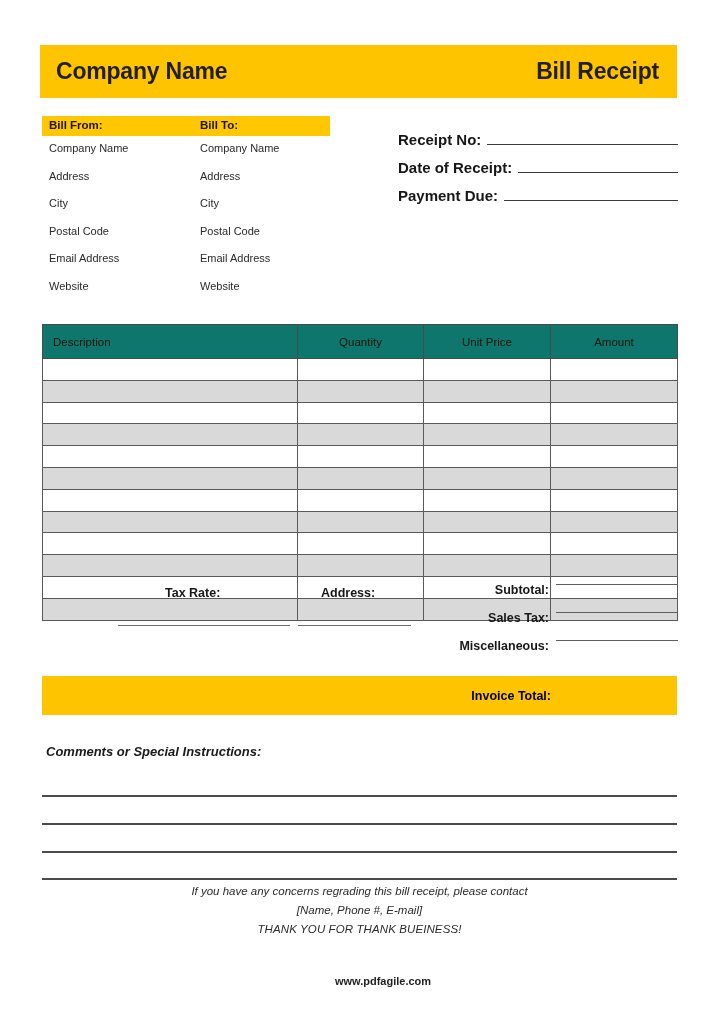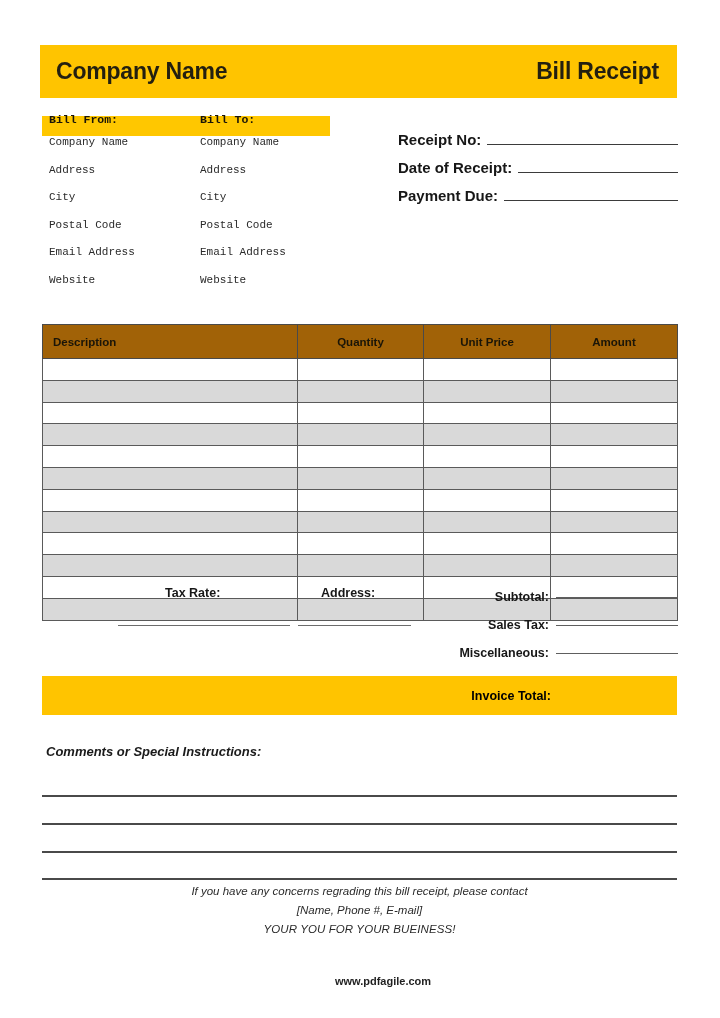--- a/index.html
+++ b/index.html
@@ -53,23 +53,22 @@
   .party-head-strip {
     position: absolute;
     left: 42px;
     top: 116px;
     width: 288px;
     height: 20px;
     background: #FFC700;
   }
   .party-col {
     position: absolute;
-    top: 112px;
+    top: 118px;
     width: 150px;
-    font-family: Liberation Mono, monospace;
   }
   .party-col.from { left: 49px; }
   .party-col.to   { left: 200px; }
   .party-col .party-title {
     font-size: 11.5px;
     font-weight: bold;
     color: #1a1508;
     height: 17px;
     line-height: 15px;
   }
@@ -114,24 +113,24 @@
     top: 324px;
     width: 635px;
     border-collapse: collapse;
     table-layout: fixed;
   }
   .items-table th, .items-table td {
     border: 1px solid #5a5a5a;
     padding: 0;
   }
   .items-table thead th {
-    background: #a16207;
+    background: #0f766e;
     height: 33px;
     font-size: 11.5px;
-    font-weight: bold;
+    font-weight: normal;
     color: #1a1508;
     border-color: #4a4a4a;
   }
   .items-table thead th.col-desc {
     text-align: left;
     padding-left: 10px;
   }
   .items-table tbody td {
     height: 20.8px;
   }
@@ -171,21 +170,20 @@
   }
 
   .sum-block {
     position: absolute;
     left: 400px;
     top: 583px;
     width: 278px;
   }
   .sum-row {
     display: flex;
-    align-items: center;
     height: 28px;
     justify-content: flex-end;
   }
   .sum-row .sum-label {
     font-size: 12.5px;
     font-weight: bold;
     color: #171717;
     text-align: right;
     white-space: nowrap;
   }
@@ -434,18 +432,18 @@
 
   <div class="comments-title">Comments or Special Instructions:</div>
   <div class="comment-rule r1"></div>
   <div class="comment-rule r2"></div>
   <div class="comment-rule r3"></div>
   <div class="comment-rule r4"></div>
 
   <div class="footer-note">
     <div class="fn-line">If you have any concerns regrading this bill receipt, please contact</div>
     <div class="fn-line">[Name, Phone #, E-mail]</div>
-    <div class="fn-line thanks">YOUR YOU FOR YOUR BUEINESS!</div>
+    <div class="fn-line thanks">THANK YOU FOR THANK BUEINESS!</div>
   </div>
 
   <div class="site-url">www.pdfagile.com</div>
 
 </div>
 
 </body></html>

